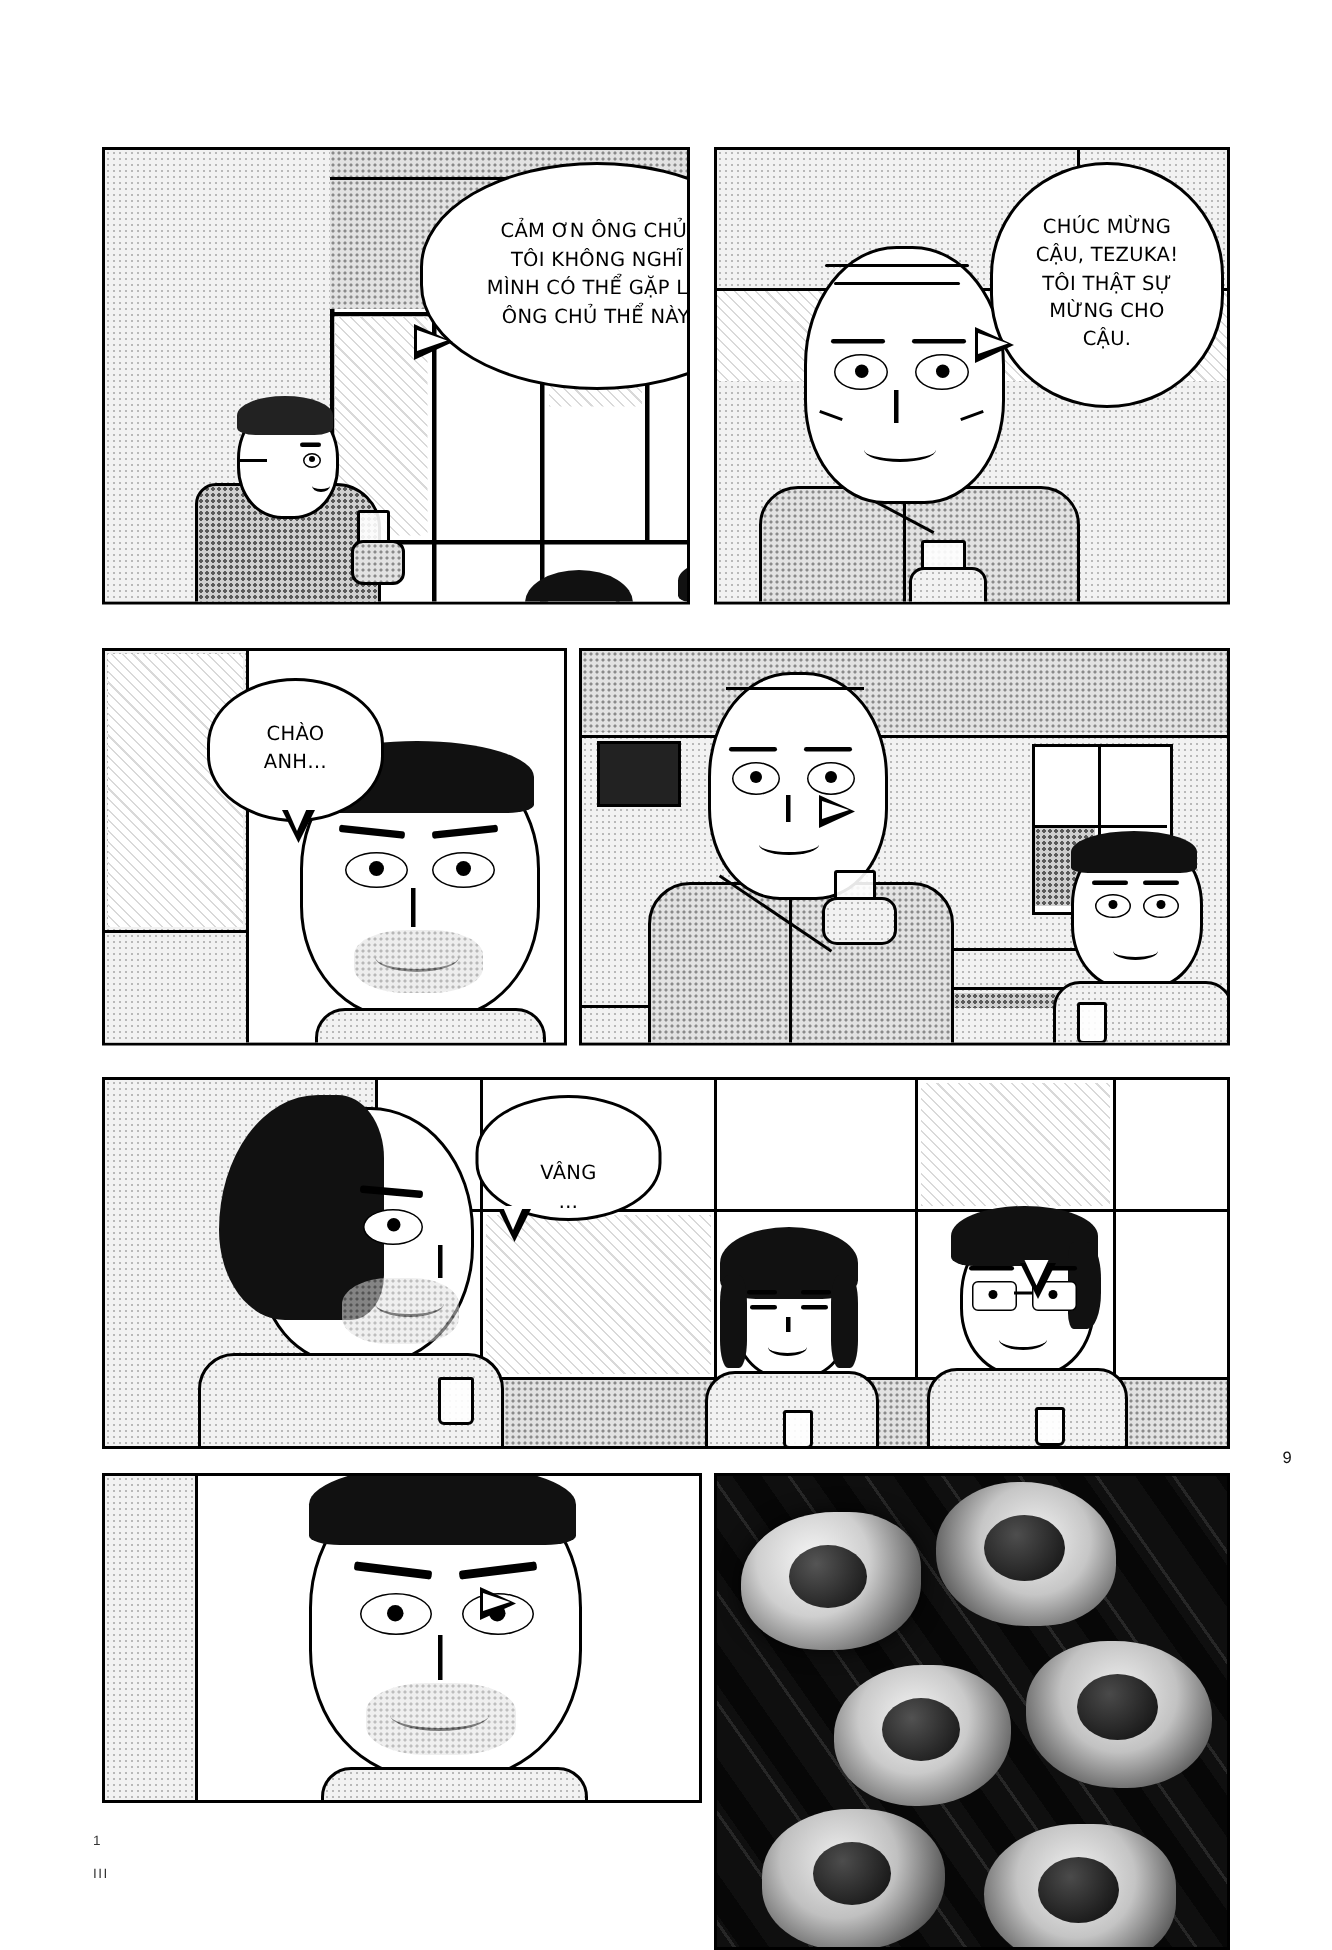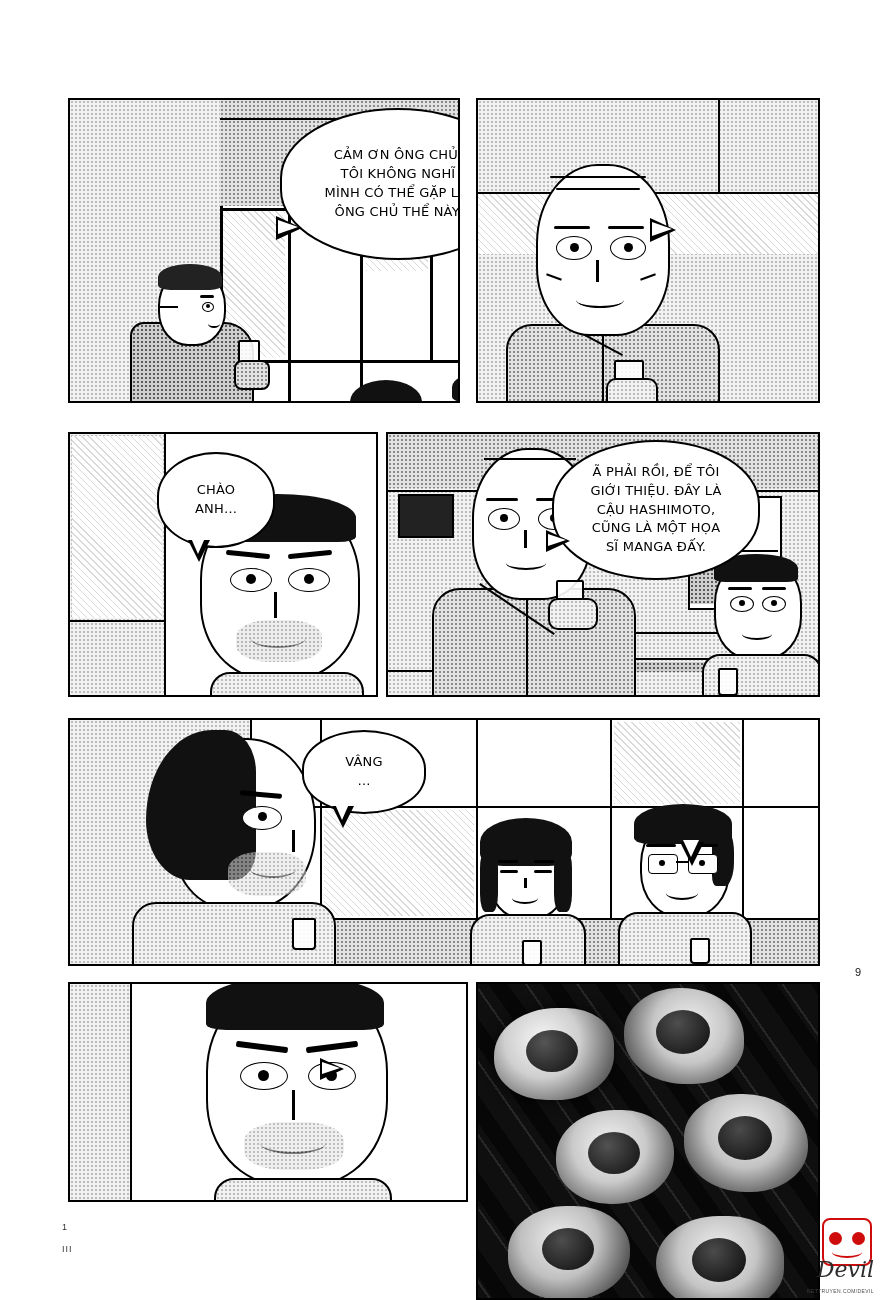--- a/index.html
+++ b/index.html
@@ -270,20 +270,27 @@
 
       <div class="line" style="left:90px;top:96px;width:3px;height:22px;"></div>
       <div class="mouth" style="left:70px;top:128px;width:48px;height:14px;"></div>
       <div class="line" style="left:40px;top:112px;width:16px;height:2px;transform:rotate(20deg);"></div>
       <div class="line" style="left:134px;top:112px;width:16px;height:2px;transform:rotate(-20deg);"></div>
 
       <div class="glass-cup" style="left:108px;top:196px;width:30px;height:36px;border-radius:2px 2px 5px 5px;"></div>
       <div class="tone-light" style="position:absolute;left:100px;top:214px;width:48px;height:30px;border:2px solid #000;border-radius:10px;"></div>
     </div>
 
+    <div class="balloon" style="left:182px;top:8px;width:156px;height:164px;">
+      <div class="txt">CHÚC MỪNG
+CẬU, TEZUKA!
+TÔI THẬT SỰ
+MỪNG CHO
+CẬU.</div>
+    </div>
     <div class="tail" style="left:172px;top:118px;border-left:26px solid #000;border-top:12px solid transparent;border-bottom:12px solid transparent;"></div>
     <div class="tail" style="left:174px;top:122px;border-left:20px solid #fff;border-top:7px solid transparent;border-bottom:7px solid transparent;"></div>
   </div>
 
   <div class="panel" style="left:68px; top:432px; width:310px; height:265px;">
     <div style="position:absolute;left:0;top:0;width:100%;height:100%;background:#fff;"></div>
     <div class="tone-light" style="position:absolute;left:0;top:0;width:96px;height:265px;"></div>
     <div class="line" style="left:94px;top:0;width:2px;height:265px;"></div>
     <div class="line" style="left:0;top:186px;width:96px;height:2px;"></div>
     <div class="hatch" style="position:absolute;left:2px;top:2px;width:90px;height:182px;"></div>
@@ -299,21 +306,21 @@
       <div class="brow" style="left:34px;top:52px;width:44px;height:5px;transform:rotate(6deg);"></div>
       <div class="brow" style="left:96px;top:52px;width:44px;height:5px;transform:rotate(-6deg);"></div>
 
       <div class="line" style="left:82px;top:92px;width:3px;height:26px;"></div>
       <div class="mouth" style="left:58px;top:128px;width:56px;height:18px;"></div>
       <div class="tone-mid" style="position:absolute;left:44px;top:120px;width:86px;height:42px;border-radius:40%;opacity:0.6;"></div>
 
       <div class="tone-light" style="position:absolute;left:18px;top:172px;width:150px;height:32px;border:2px solid #000;border-radius:20px 20px 0 0;"></div>
     </div>
 
-    <div class="balloon" style="left:87px;top:18px;width:118px;height:96px;">
+    <div class="balloon" style="left:68px;top:18px;width:118px;height:96px;">
       <div class="txt">CHÀO
 ANH…</div>
     </div>
     <div class="tail" style="left:118px;top:106px;border-top:22px solid #000;border-left:11px solid transparent;border-right:11px solid transparent;"></div>
     <div class="tail" style="left:121px;top:104px;border-top:16px solid #fff;border-left:7px solid transparent;border-right:7px solid transparent;"></div>
   </div>
 
   <div class="panel" style="left:386px; top:432px; width:434px; height:265px;">
     <div class="tone-light" style="position:absolute;left:0;top:0;width:100%;height:100%;"></div>
 
@@ -358,27 +365,20 @@
       <div class="eye" style="left:56px;top:38px;width:22px;height:14px;"></div>
       <div class="pupil" style="left:33px;top:42px;width:6px;height:6px;"></div>
       <div class="pupil" style="left:65px;top:42px;width:6px;height:6px;"></div>
       <div class="brow" style="left:22px;top:29px;width:24px;height:3px;"></div>
       <div class="brow" style="left:56px;top:29px;width:24px;height:3px;"></div>
       <div class="mouth" style="left:36px;top:70px;width:30px;height:10px;"></div>
       <div class="tone-light" style="position:absolute;left:-4px;top:96px;width:116px;height:48px;border:2px solid #000;border-radius:18px 18px 0 0;"></div>
       <div class="glass-cup" style="left:12px;top:110px;width:20px;height:28px;border-radius:2px 2px 4px 4px;"></div>
     </div>
 
-    <div class="balloon" style="left:164px;top:6px;width:208px;height:140px;">
-      <div class="txt">Ã PHẢI RỒI, ĐỂ TÔI
-GIỚI THIỆU. ĐÂY LÀ
-CẬU HASHIMOTO,
-CŨNG LÀ MỘT HỌA
-SĨ MANGA ĐẤY.</div>
-    </div>
     <div class="tail" style="left:158px;top:96px;border-left:24px solid #000;border-top:11px solid transparent;border-bottom:11px solid transparent;"></div>
     <div class="tail" style="left:160px;top:100px;border-left:18px solid #fff;border-top:6px solid transparent;border-bottom:6px solid transparent;"></div>
   </div>
 
   <div class="panel" style="left:68px; top:718px; width:752px; height:248px;">
     <div style="position:absolute;left:0;top:0;width:100%;height:100%;background:#fff;"></div>
     <div class="tone-light" style="position:absolute;left:0;top:0;width:180px;height:248px;"></div>
 
     <div class="line" style="left:250px;top:0;width:2px;height:248px;"></div>
     <div class="line" style="left:406px;top:0;width:2px;height:248px;"></div>
@@ -428,21 +428,21 @@
       <div class="line" style="left:58px;top:61px;width:12px;height:2px;"></div>
       <div class="pupil" style="left:41px;top:60px;width:6px;height:6px;"></div>
       <div class="pupil" style="left:81px;top:60px;width:6px;height:6px;"></div>
       <div class="brow" style="left:28px;top:44px;width:30px;height:3px;"></div>
       <div class="brow" style="left:70px;top:44px;width:30px;height:3px;"></div>
       <div class="mouth" style="left:48px;top:86px;width:32px;height:12px;"></div>
       <div class="tone-light" style="position:absolute;left:0;top:112px;width:130px;height:56px;border:2px solid #000;border-radius:20px 20px 0 0;"></div>
       <div class="glass-cup" style="left:72px;top:138px;width:20px;height:26px;border-radius:2px 2px 4px 4px;"></div>
     </div>
 
-    <div class="balloon" style="left:232px;top:10px;width:124px;height:84px;">
+    <div class="balloon" style="left:247px;top:10px;width:124px;height:84px;align-items:flex-end;">
       <div class="txt">VÂNG
 …</div>
     </div>
     <div class="tail" style="left:262px;top:86px;border-top:22px solid #000;border-left:11px solid transparent;border-right:11px solid transparent;"></div>
     <div class="tail" style="left:265px;top:84px;border-top:16px solid #fff;border-left:7px solid transparent;border-right:7px solid transparent;"></div>
 
     <div class="tail" style="left:610px;top:122px;border-top:24px solid #000;border-left:12px solid transparent;border-right:12px solid transparent;"></div>
     <div class="tail" style="left:613px;top:120px;border-top:17px solid #fff;border-left:8px solid transparent;border-right:8px solid transparent;"></div>
   </div>
 
@@ -508,23 +508,14 @@
                 background:radial-gradient(circle at 48% 38%, #f2f2f2 0%, #c4c4c4 44%, #606060 78%, #1f1f1f 100%);"></div>
     <div style="position:absolute;left:214px;top:254px;width:54px;height:44px;border-radius:50%;
                 background:radial-gradient(circle at 40% 30%, #4b4b4b 0%, #232323 60%, #0a0a0a 100%);"></div>
   </div>
 
   <div class="page-number" style="left:855px; top:966px;">9</div>
 
   <div class="side-number" style="left:62px; top:1222px;">1</div>
   <div class="side-number" style="left:62px; top:1244px;">III</div>
 
-  <div class="watermark">
-    <div class="wm-badge">
-      <div class="wm-eye" style="left:5px;"></div>
-      <div class="wm-eye" style="right:5px;"></div>
-      <div style="position:absolute;left:8px;bottom:6px;width:30px;height:10px;border-bottom:2px solid #c00;border-radius:0 0 50% 50%;"></div>
-    </div>
-    <div class="wm-text">Devil</div>
-    <div class="wm-sub">NETTRUYEN.COM/DEVIL</div>
-  </div>
 
 </div>
 
 </body></html>

